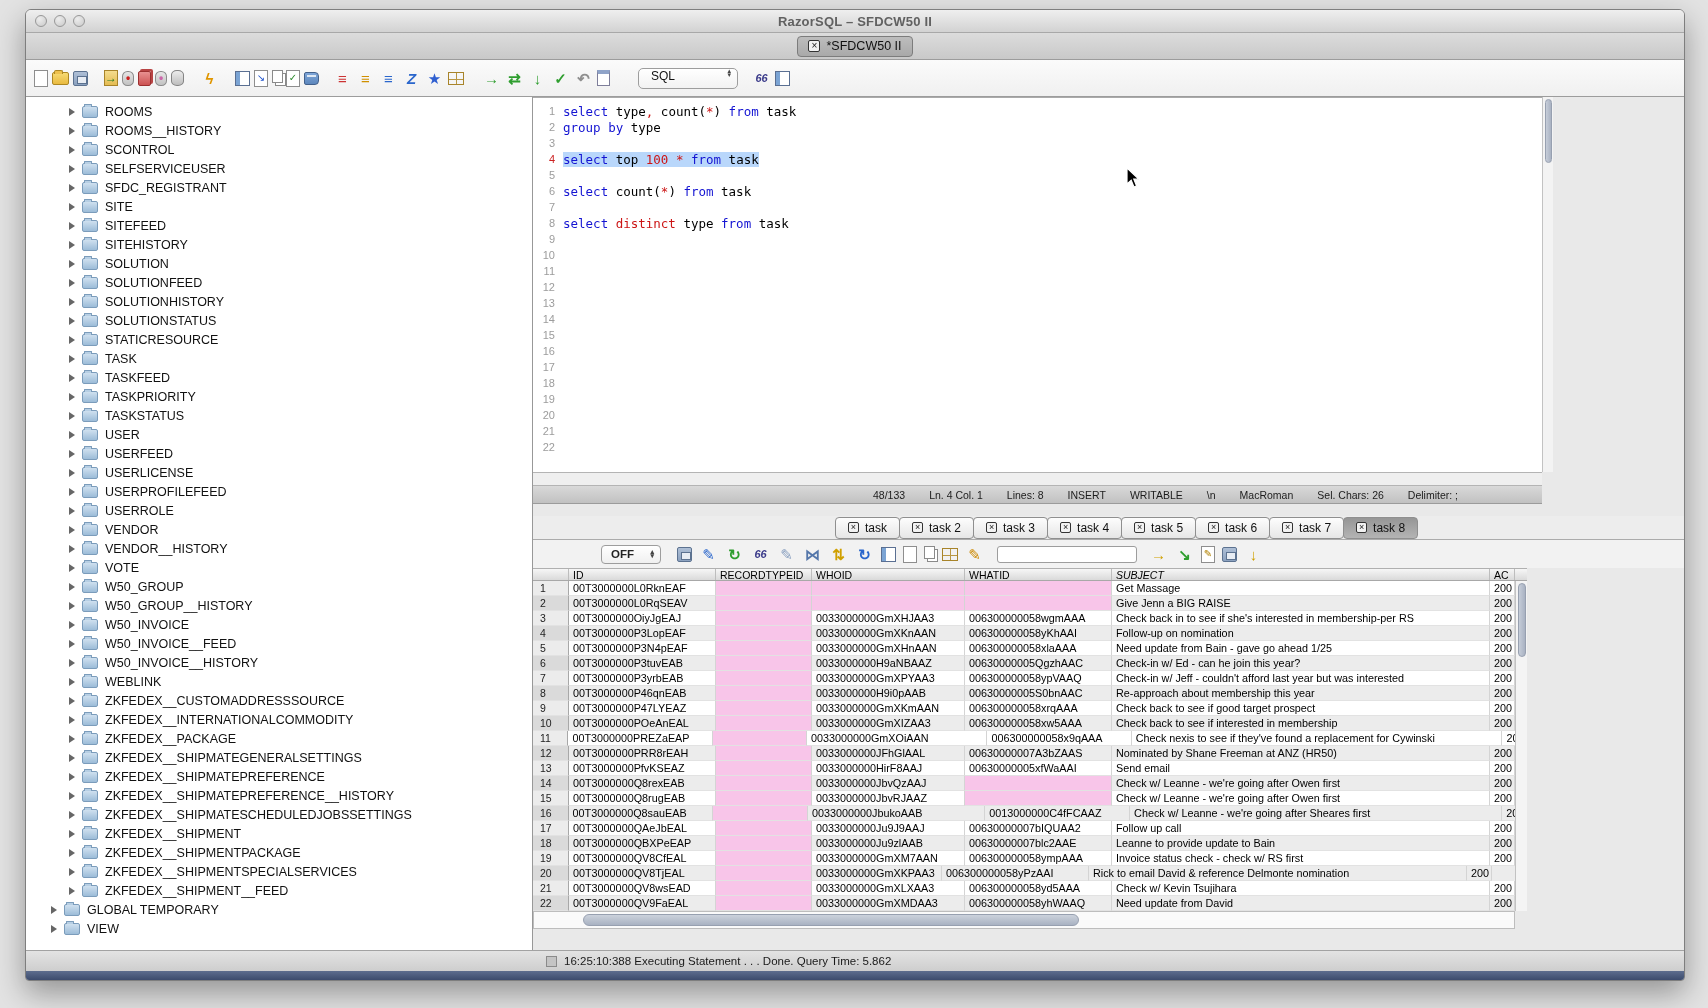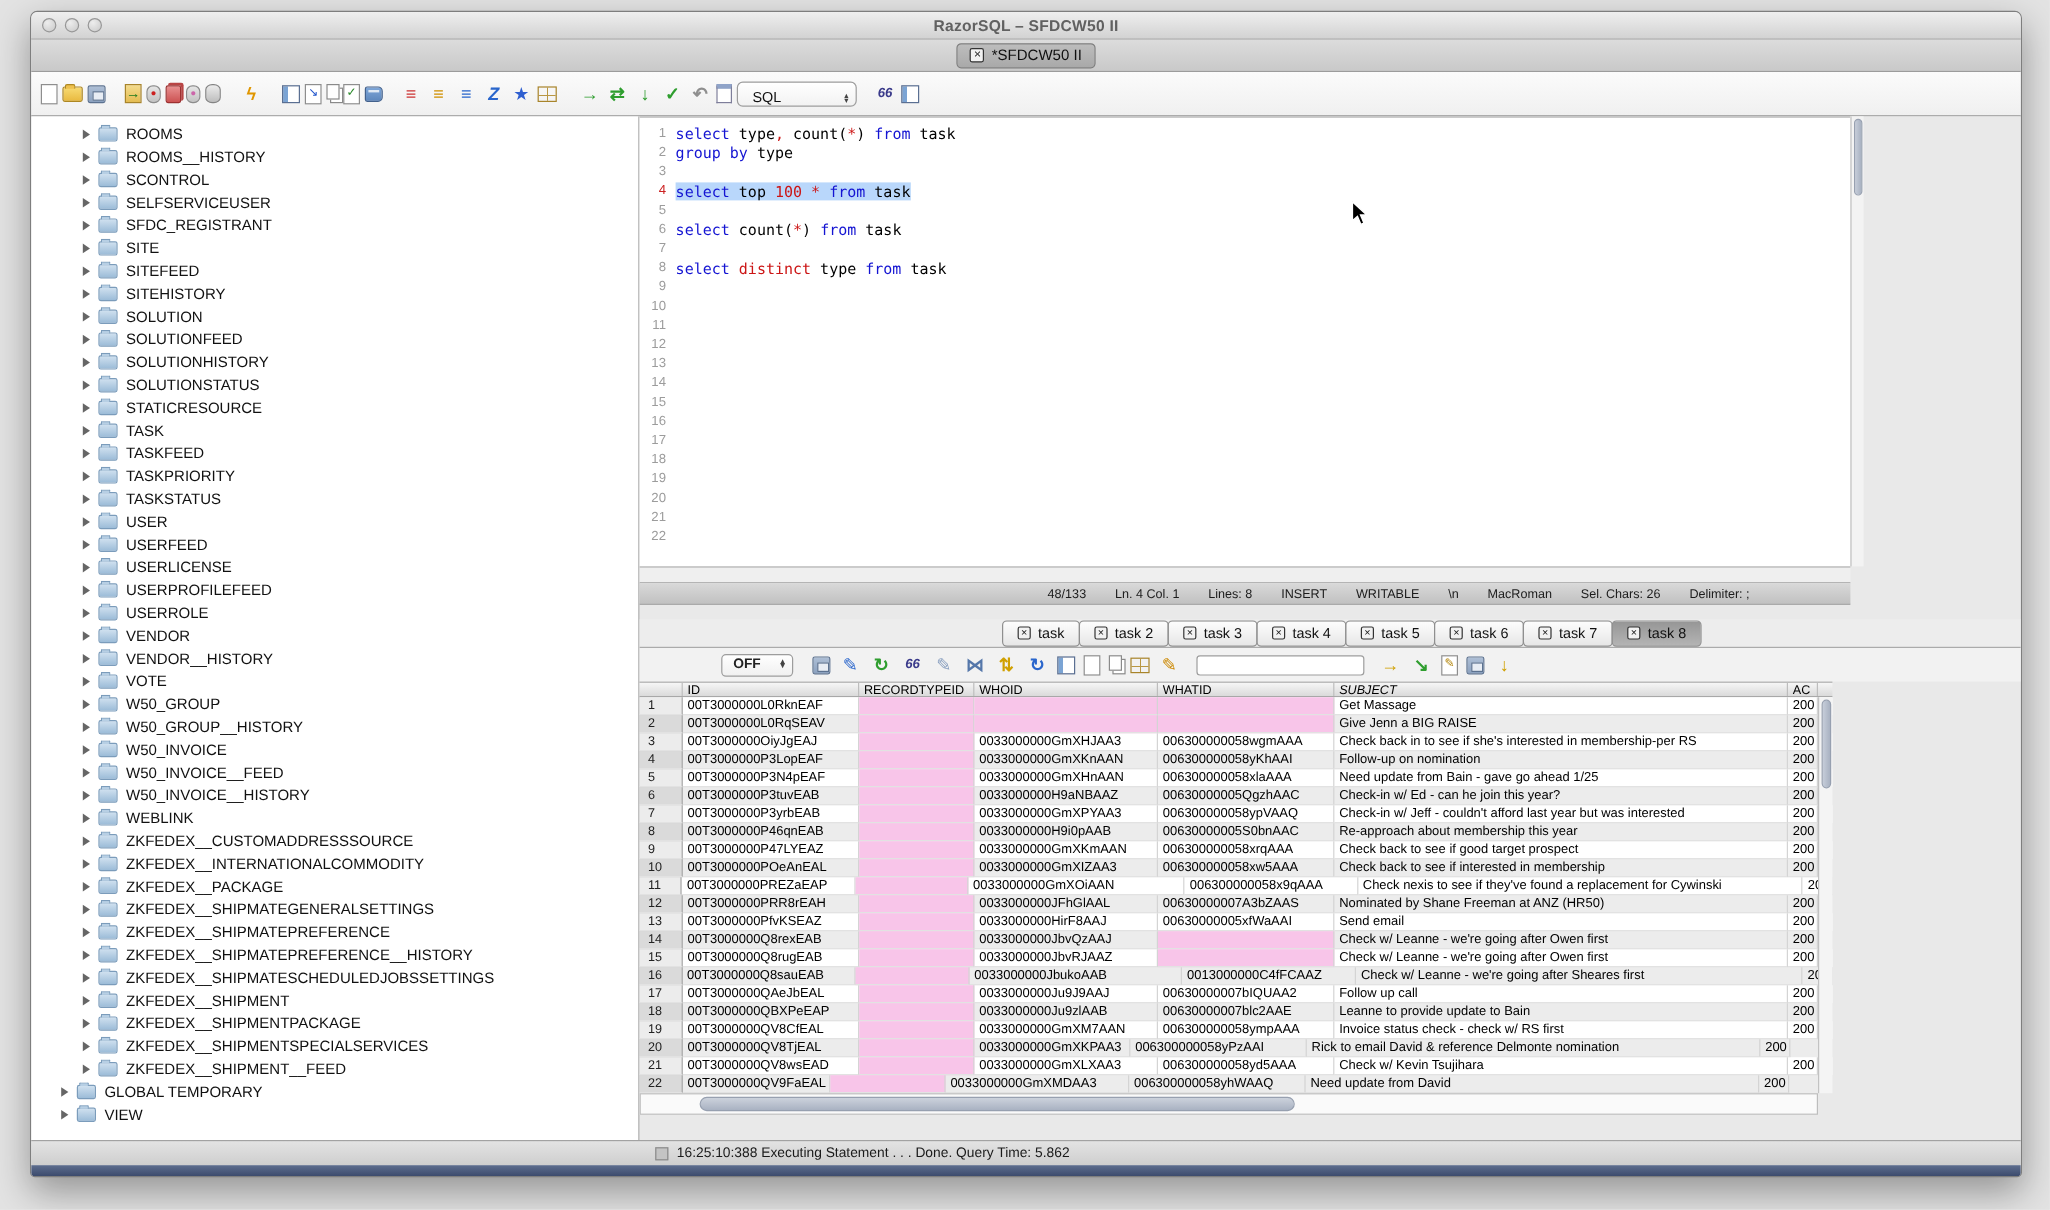--- a/index.html
+++ b/index.html
@@ -27,21 +27,21 @@
   .g-db-s{background:linear-gradient(#e6e6e6,#c2c2c2);border:1px solid #8c8c8c;border-radius:45%/35%;width:12px;height:15px;font-size:12px;font-weight:bold;}
   .g-db{background:linear-gradient(#ececec,#bdbdbd);border:1px solid #848484;border-radius:45%/30%;width:13px;height:16px;}
   .g-red{background:linear-gradient(#e89090,#cc5252);border:1px solid #9c3030;width:13px;height:15px;border-radius:2px;box-shadow:2px -2px 0 0 #b84444;}
   .g-form{background:linear-gradient(90deg,#7ba4d4 4px,#ffffff 4px);border:1px solid #5a6f92;width:15px;height:15px;}
   .g-book{background:linear-gradient(#7ea6d8,#5d87bd);border:1px solid #43618c;border-radius:2px 4px 4px 2px;width:15px;height:13px;position:relative;}
   .g-book::before{content:"";position:absolute;left:2px;top:2px;right:2px;height:2px;background:#dfe9f4;}
   .g-copy{background:#fff;border:1px solid #8a8a8a;width:11px;height:13px;box-shadow:3px 3px 0 -1px #fff,3px 3px 0 0 #8a8a8a;margin-right:3px;margin-bottom:3px;}
   .g-grid{background:linear-gradient(#f4e6ae,#e4ce7e);border:1px solid #a8842a;width:16px;height:13px;background-image:linear-gradient(90deg,transparent 7px,#b99743 7px,#b99743 8px,transparent 8px),linear-gradient(transparent 6px,#b99743 6px,#b99743 7px,transparent 7px);}
   .g-clip{background:#fff;border:1px solid #7e7e9a;border-top:4px solid #8fa3c8;width:13px;height:16px;}
   
-  .modeselect{width:100px;height:21px;background:linear-gradient(#ffffff,#f2f2f2);border:1px solid #9d9d9d;border-radius:5px;display:inline-flex;align-items:flex-end;font-size:12px;color:#111;padding-left:12px;box-sizing:border-box;flex:none;}
+  .modeselect{margin-left:24px;width:100px;height:21px;background:linear-gradient(#ffffff,#f2f2f2);border:1px solid #9d9d9d;border-radius:5px;display:inline-flex;align-items:flex-start;font-size:12px;color:#111;padding-left:12px;box-sizing:border-box;flex:none;}
   .modeselect .lbl{flex:1;}
   .stepper{display:flex;flex-direction:column;align-items:center;font-size:7px;line-height:.62;color:#444;margin-right:6px;}
   .stepper::before{content:"▴";}
   .stepper::after{content:"▾";}
   
   .content{flex:1;display:flex;min-height:0;}
   .leftpanel{width:507px;background:#fff;border-right:1px solid #989898;overflow:hidden;flex:none;padding-top:5px;box-sizing:border-box;}
   .trow{height:19px;display:flex;align-items:center;font-size:12.5px;color:#111;white-space:nowrap;}
   .trow.lvl1{padding-left:43px;}
   .trow.lvl0{padding-left:25px;}
@@ -677,21 +677,21 @@
               <div class="tc gut" style="width: 36px;">21</div>
               <div class="tc" style="width: 147px;">00T3000000QV8wsEAD</div>
               <div class="tc nul" style="width: 96px;"></div>
               <div class="tc" style="width: 153px;">0033000000GmXLXAA3</div>
               <div class="tc" style="width: 147px;">006300000058yd5AAA</div>
               <div class="tc" style="width: 378px;">Check w/ Kevin Tsujihara</div>
               <div class="tc" style="width: 25px;">200</div>
             </div>
             <div class="trow2 even">
               <div class="tc gut" style="width: 36px;">22</div>
-              <div class="tc" style="width: 123px;">00T3000000QV9FaEAL</div>
+              <div class="tc" style="width: 147px;">00T3000000QV9FaEAL</div>
               <div class="tc nul" style="width: 96px;"></div>
               <div class="tc" style="width: 153px;">0033000000GmXMDAA3</div>
               <div class="tc" style="width: 147px;">006300000058yhWAAQ</div>
               <div class="tc" style="width: 378px;">Need update from David</div>
               <div class="tc" style="width: 25px;">200</div>
             </div>
           </div>
         <div class="tvsb">
             <div class="thumb"></div>
           </div>

